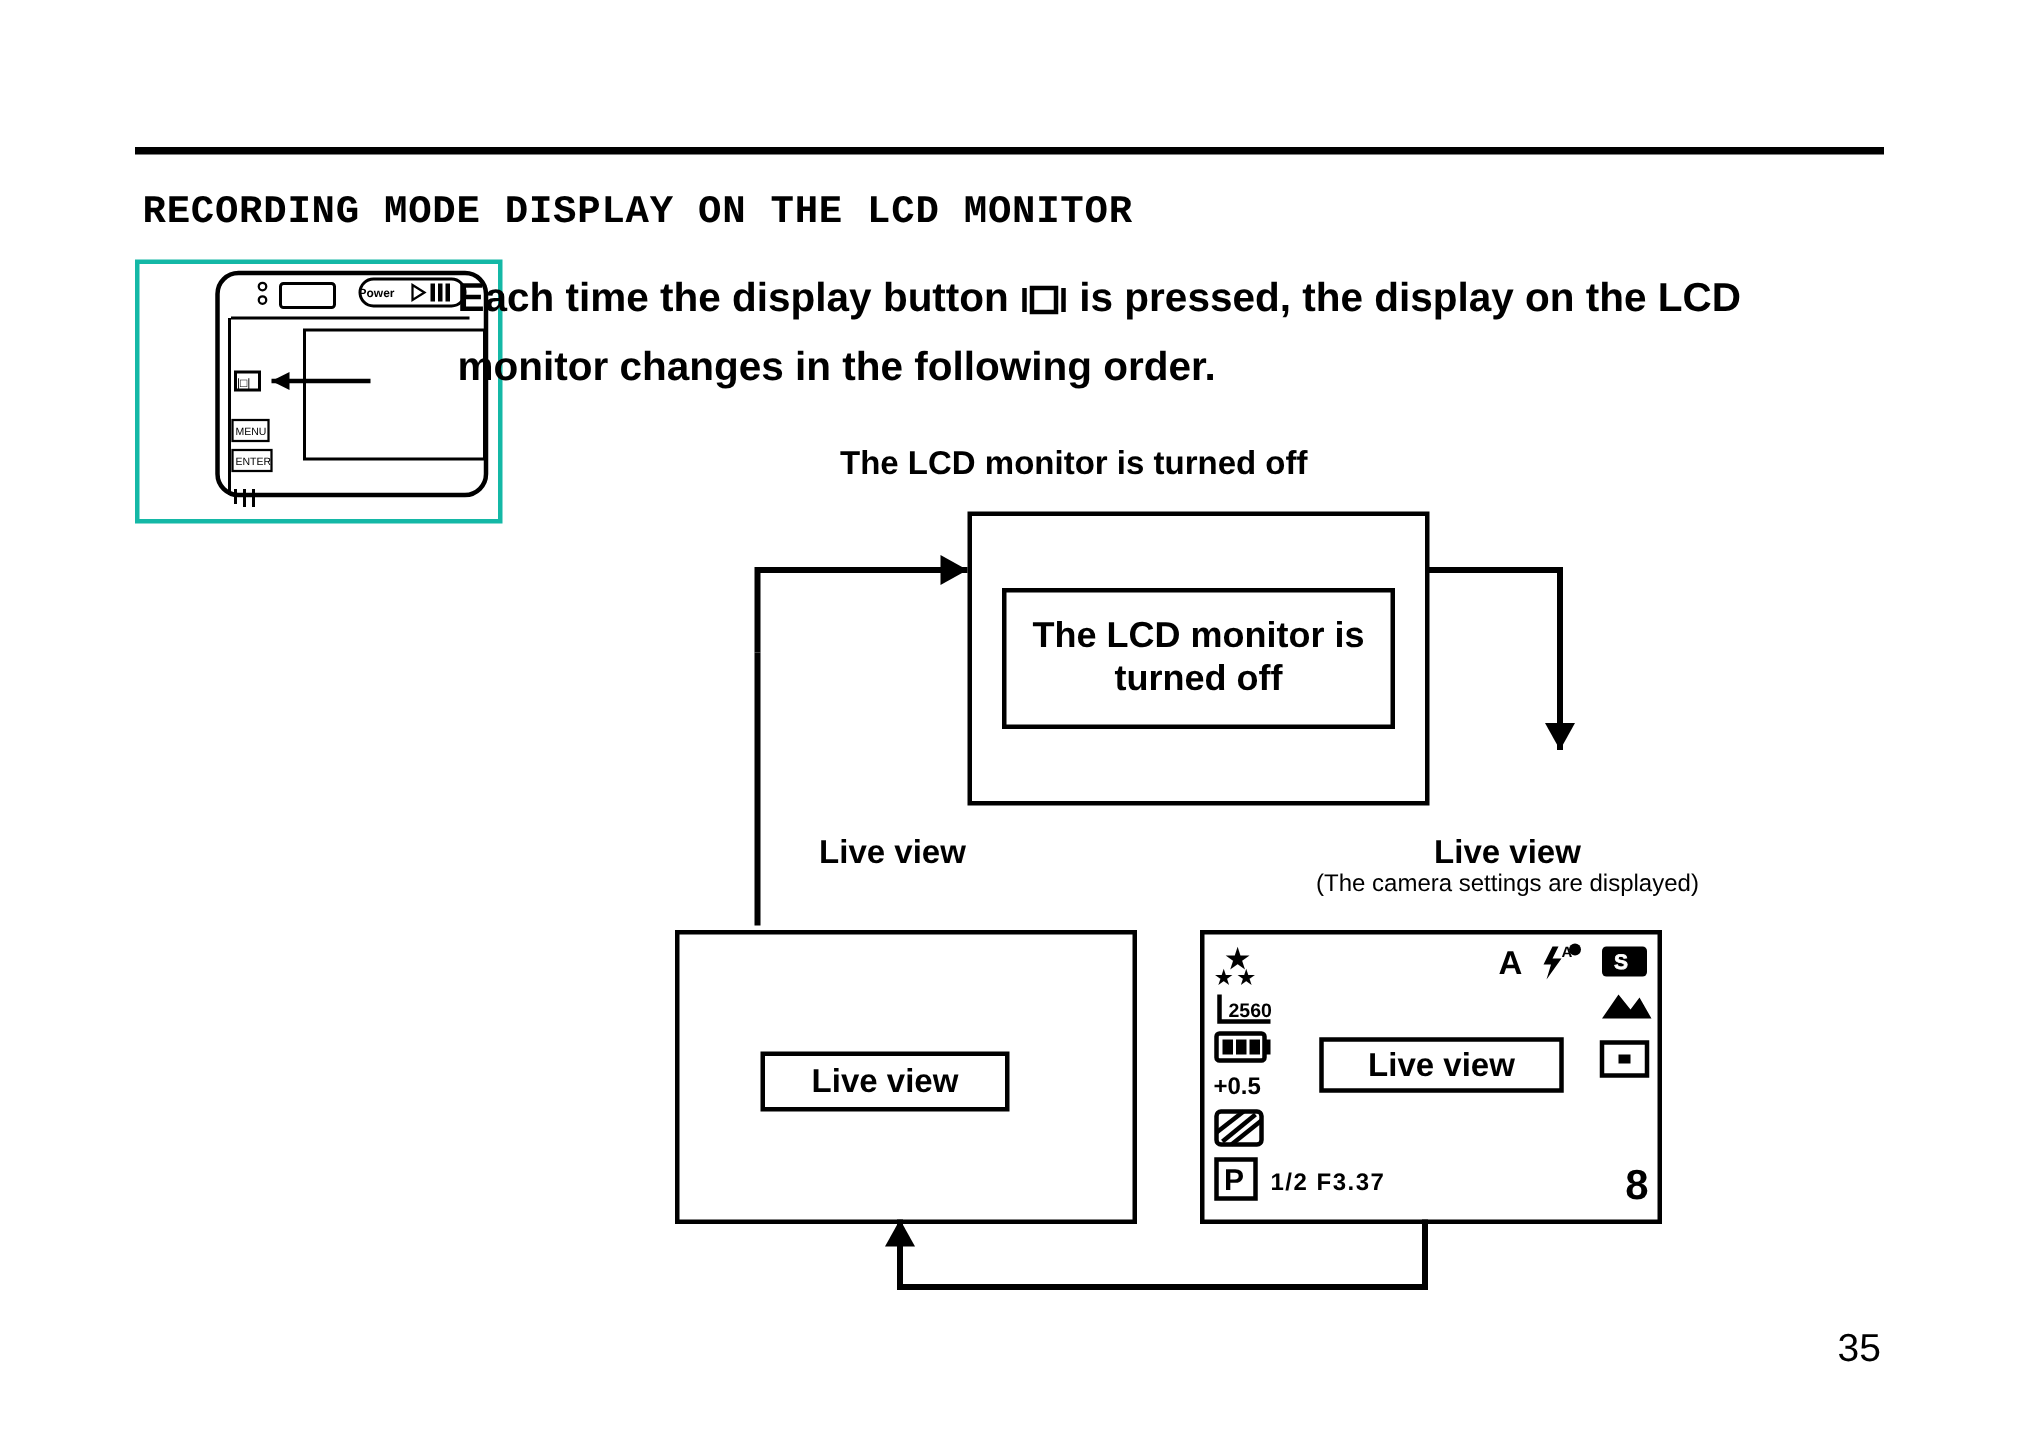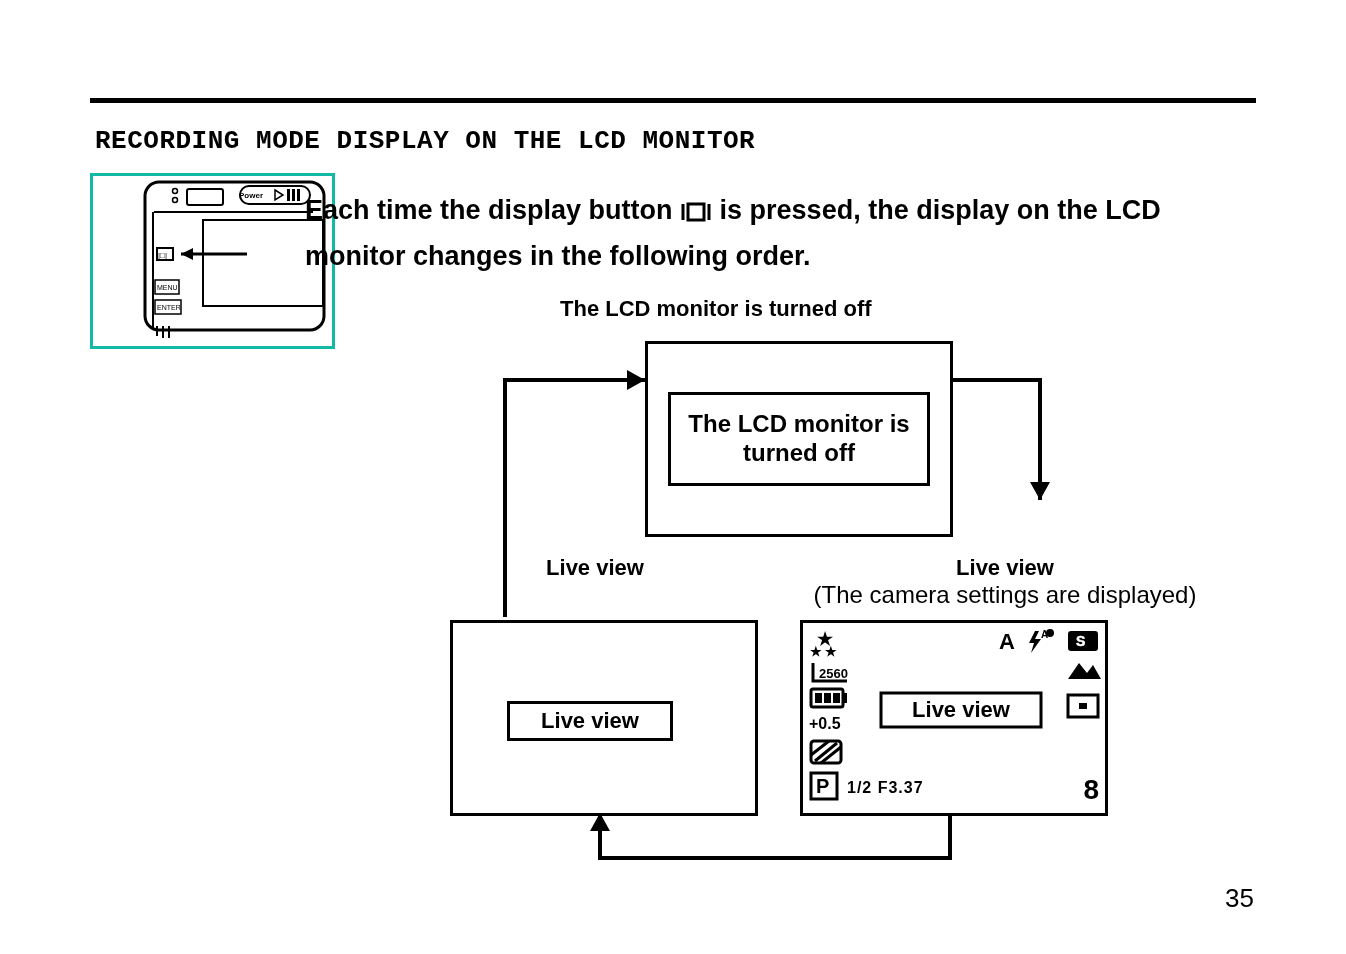--- a/index.html
+++ b/index.html
@@ -39,21 +39,20 @@
   }
   .camera-diagram svg { display:block; }
   .intro-text {
     position: absolute;
     left: 305px;
     top: 178px;
     width: 940px;
     font-size: 27px;
     font-weight: 900;
     line-height: 1.55;
-    margin-top: 12px;
   }
   .intro-text .icon-inline {
     display:inline-block; vertical-align: -4px;
   }
   .lcd-off-caption {
     position: absolute;
     left: 560px;
     top: 296px;
     font-size: 22px;
     font-weight: 700;
@@ -92,21 +91,21 @@
   .liveview-left-caption .cap-bold { font-weight:700; font-size:22px; }
   .liveview-left-caption .cap-sub { font-size:20px; }
   .liveview-right-caption {
     position: absolute;
     left: 810px;
     top: 555px;
     width: 390px;
     text-align:center;
   }
   .liveview-right-caption .cap-bold { font-weight:700; font-size:22px; }
-  .liveview-right-caption .cap-sub { font-size:24px; }
+  .liveview-right-caption .cap-sub { font-size:16px; }
   .state-left {
     position: absolute;
     left: 450px;
     top: 620px;
     width: 302px;
     height: 190px;
     border: 3px solid #000;
   }
   .state-left-inner {
     position:absolute;

